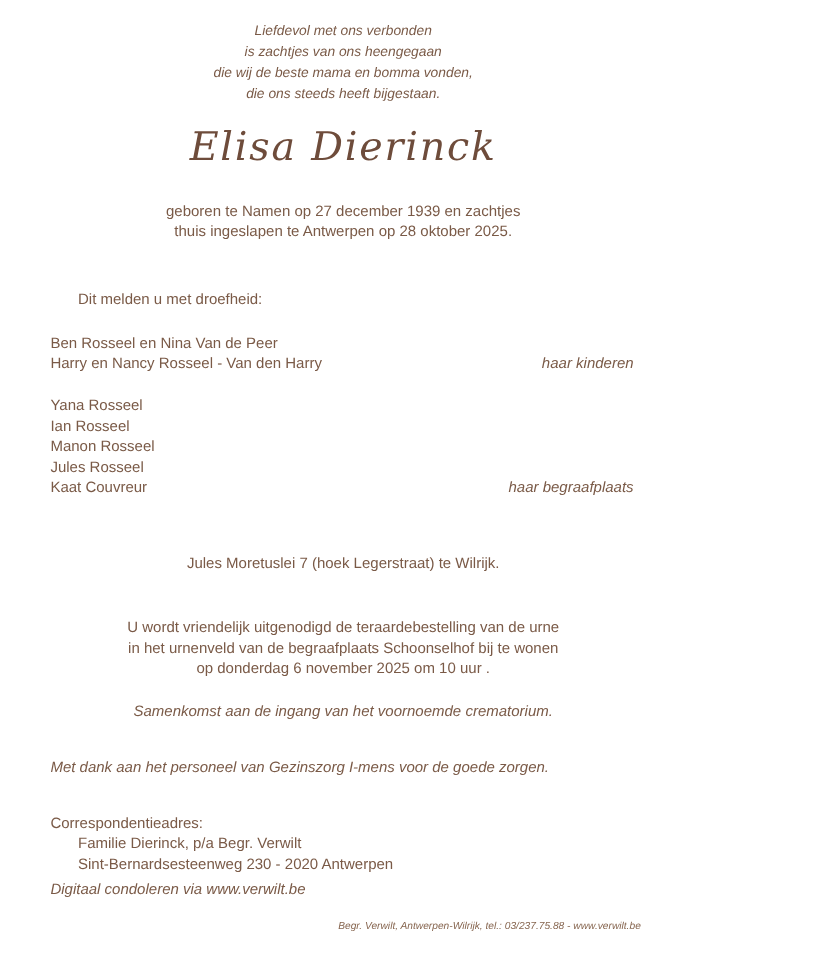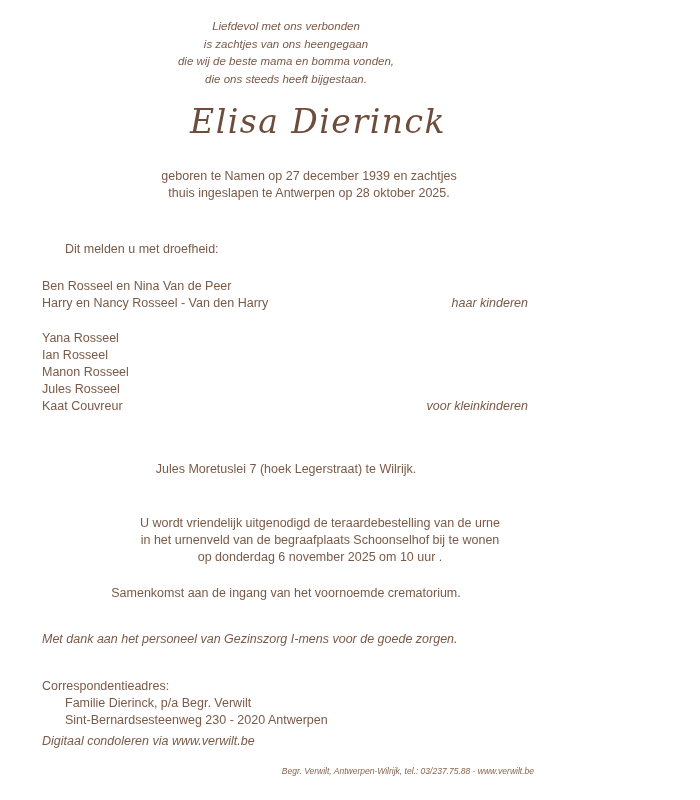--- a/index.html
+++ b/index.html
@@ -17,33 +17,32 @@
   .centered { position: absolute; left: 0; width: 100%; text-align: center; }
   .poem { top: 18px; font-style: italic; font-size: 11.5px; line-height: 17.5px; }
   .deceased-name {
     top: 100px;
     font-family: "DejaVu Serif", serif;
     font-style: italic;
     font-size: 33px;
     line-height: 44px;
     color: #6e4c3b;
     letter-spacing: 1.5px;
-    padding-left: 32px;
   }
-  .life-dates { top: 168px; margin-left: 23px; }
+  .life-dates { top: 168px; }
   .left-block { position: absolute; left: 42px; }
   .announcement-intro { top: 241px; margin-left: 23px; }
   .children-block { top: 278px; }
   .grandchildren-block { top: 330px; }
   .relation-label { position: absolute; right: 44px; font-style: italic; text-align: center; }
   .relation-children { top: 295px; }
   .relation-grandchildren { top: 398px; }
   .cremation-block { top: 461px; }
-  .burial-block { top: 515px; padding-left: 34px; }
-  .gathering-line { top: 585px; }
+  .burial-block { top: 515px; }
+  .gathering-line { top: 585px; font-style: italic; }
   .thanks-line { top: 631px; font-style: italic; }
   .correspondence-heading { top: 678px; }
   .correspondence-lines { left: 65px; top: 695px; }
   .condolences-line { top: 733px; font-style: italic; }
   .print-footer {
     position: absolute;
     right: 38px;
     top: 766px;
     font-style: italic;
     font-size: 8.5px;
@@ -78,21 +77,21 @@
   </div>
   <div class="relation-label relation-children">haar kinderen</div>
 
   <div class="left-block grandchildren-block">
     <div>Yana Rosseel</div>
     <div>Ian Rosseel</div>
     <div>Manon Rosseel</div>
     <div>Jules Rosseel</div>
     <div>Kaat Couvreur</div>
   </div>
-  <div class="relation-label relation-grandchildren">voor kleinkinderen</div>
+  <div class="relation-label relation-grandchildren">haar begraafplaats</div>
 
   <div class="centered cremation-block">
     <div>Jules Moretuslei 7 (hoek Legerstraat) te Wilrijk.</div>
   </div>
 
   <div class="centered burial-block">
     <div>U wordt vriendelijk uitgenodigd de teraardebestelling van de urne</div>
     <div>in het urnenveld van de begraafplaats Schoonselhof bij te wonen</div>
     <div>op donderdag 6 november 2025 om 10 uur .</div>
   </div>

